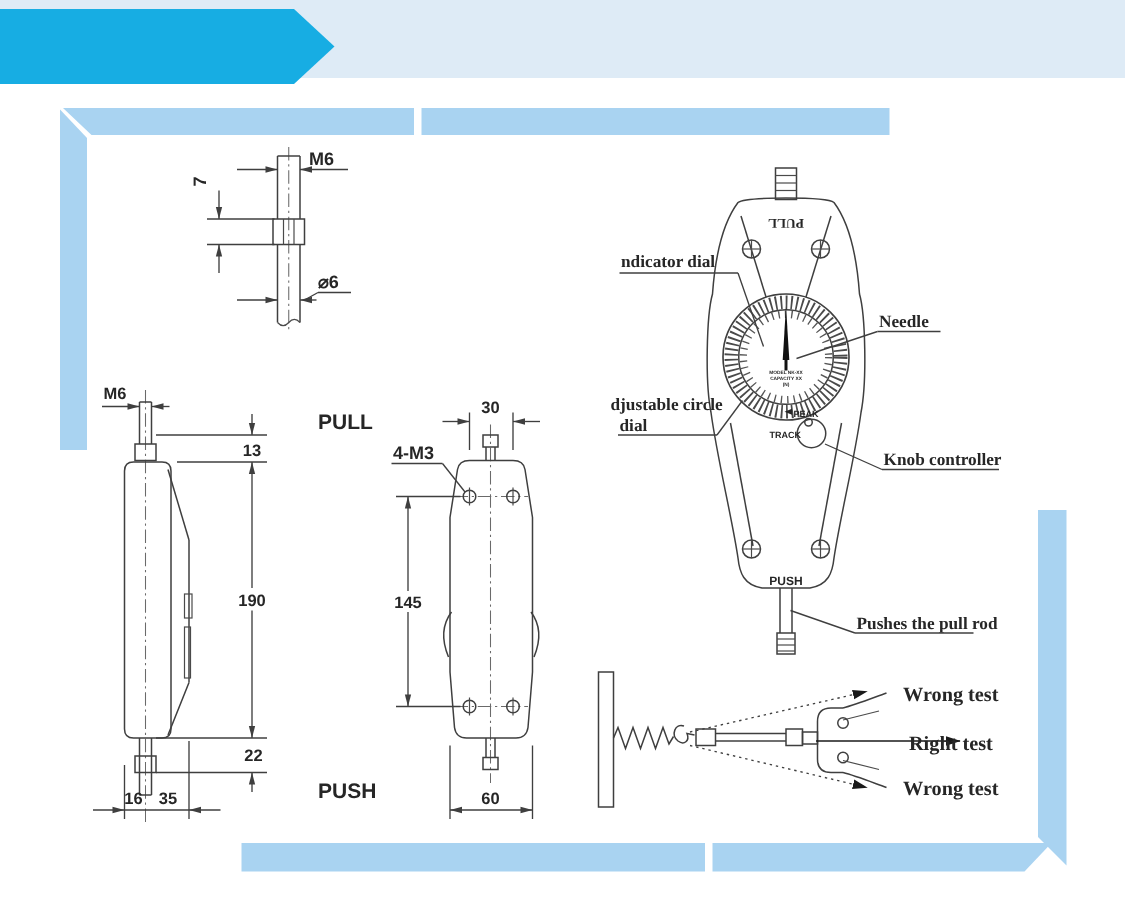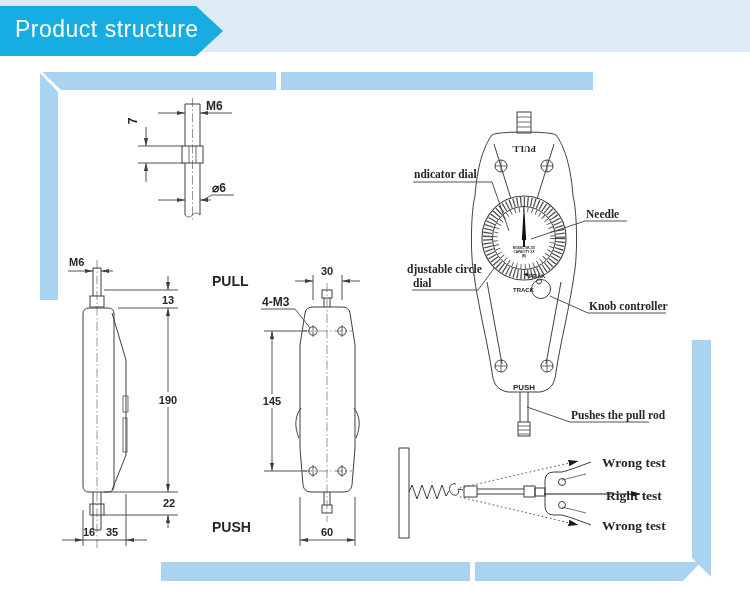--- a/index.html
+++ b/index.html
@@ -29,21 +29,20 @@
 </head>
 <body>
 
 <div class="stage">
 
   <div class="strip"></div>
 
   <svg class="banner" width="224" height="50" viewBox="0 0 224 50">
     <polygon points="0,0 196,0 223,25 196,50 0,50" fill="#17ADE3"></polygon>
   </svg>
-  <div class="banner-title">Product structure</div>
 
   <svg width="750" height="599" viewBox="0 0 750 599">
     <defs>
       <marker id="dim" markerWidth="9" markerHeight="6" refX="8.5" refY="3" orient="auto-start-reverse" markerUnits="userSpaceOnUse">
         <path d="M0.5,0.9 L8.5,3 L0.5,5.1 Z" fill="#3F3F3F"></path>
       </marker>
       <marker id="arrb" markerWidth="12" markerHeight="8" refX="9.5" refY="4" orient="auto" markerUnits="userSpaceOnUse">
         <path d="M0,0.8 L10,4 L0,7.2 Z" fill="#1a1a1a"></path>
       </marker>
     </defs>

